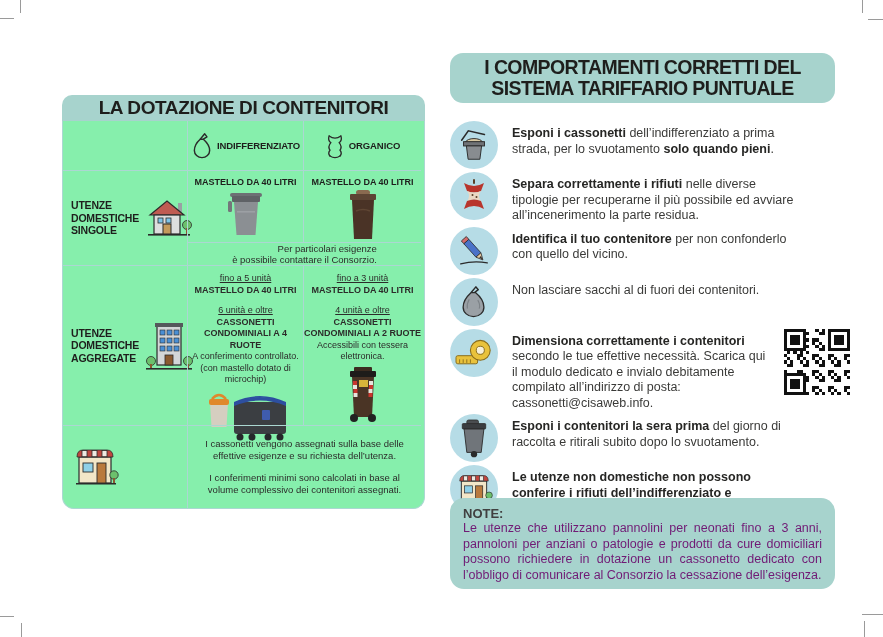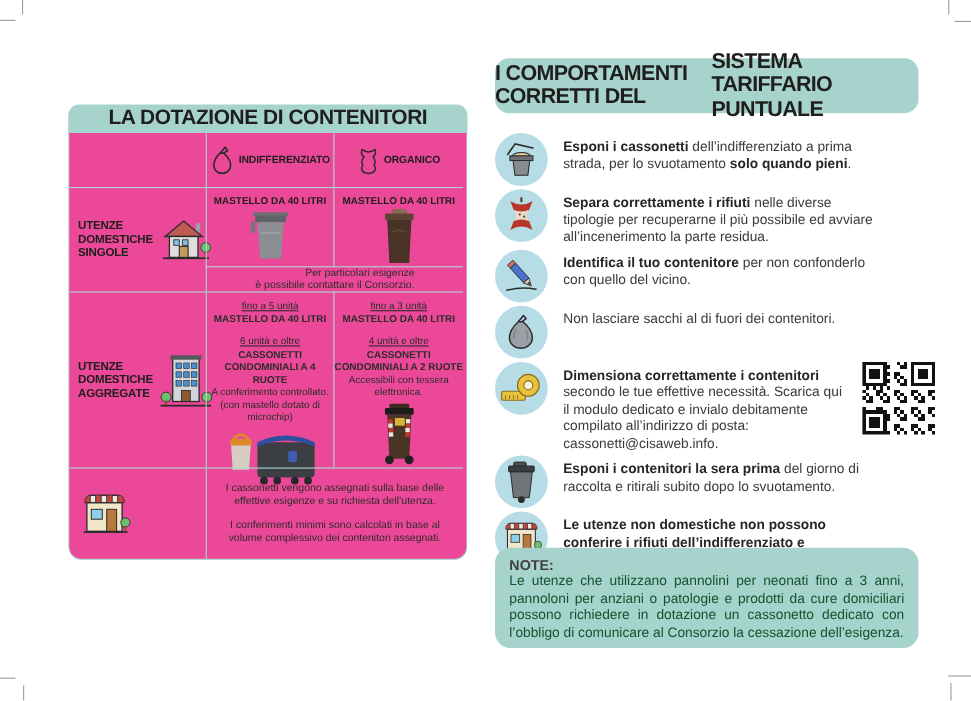--- a/index.html
+++ b/index.html
@@ -13,21 +13,21 @@
   
   .crop{position:absolute;background:#9a9a9a;}
 
   
   .lt{position:absolute;left:62px;top:95px;width:363px;}
   .lt-title{background:var(--teal);border-radius:10px 10px 0 0;height:26px;
     display:flex;align-items:center;justify-content:center;
     font-size:19px;font-weight:800;letter-spacing:-0.4px;color:var(--ink);}
   .lt-body{border:1.5px solid var(--table-border);border-top:none;border-radius:0 0 12px 12px;
     display:grid;grid-template-columns:124px 116px 118px;
-    grid-template-rows:49px 72px 23px 160px 83px;overflow:hidden;background:#ec4899;}
+    grid-template-rows:49px 72px 23px 160px 83px;overflow:hidden;background:#86efac;}
   .cell{position:relative;box-sizing:border-box;}
   .bt{border-top:1.5px solid var(--table-border);}
   .bl{border-left:1.5px solid var(--table-border);}
   .label-cell{display:flex;align-items:center;gap:3px;padding:0 2px 0 8px;}
   .label-text{font-size:10.5px;font-weight:800;line-height:1.18;white-space:pre-line;letter-spacing:-0.2px;}
   .hdr-cell{display:flex;align-items:center;justify-content:center;gap:4px;}
   .hdr-label{font-size:9.5px;font-weight:800;letter-spacing:-0.1px;}
   .mast-cell{display:flex;flex-direction:column;align-items:center;padding-top:6px;}
   .mast-title{font-size:9px;font-weight:800;margin-bottom:2px;}
   .note-cell{grid-column:2 / 4;display:flex;flex-direction:column;align-items:center;justify-content:center;
@@ -37,33 +37,33 @@
   .ln-underline{text-decoration:underline;}
   .ln-bold{font-weight:800;}
   .ln-gap{height:9px;}
   .agg-img{margin-top:auto;margin-bottom:2px;}
   .act-cell{grid-column:2 / 4;display:flex;flex-direction:column;justify-content:center;
     align-items:center;text-align:center;padding:0 14px;}
   .para{font-size:9.5px;line-height:1.25;color:#2c2c2a;margin:5px 0;}
 
   
   .rt-title{position:absolute;left:450px;top:53px;width:385px;height:50px;background:var(--teal);
-    border-radius:13px;display:flex;flex-direction:row;align-items:center;justify-content:center;
+    border-radius:13px;display:flex;flex-direction:column;align-items:center;justify-content:center;
     font-size:19.5px;font-weight:800;letter-spacing:-0.6px;line-height:1.1;color:var(--ink);}
   .items{position:absolute;left:450px;top:121px;width:400px;display:flex;flex-direction:column;gap:3px;}
   .item{display:flex;align-items:flex-start;gap:14px;}
   .circ{flex:0 0 auto;width:48px;height:48px;border-radius:50%;background:var(--circle);
     display:flex;align-items:center;justify-content:center;}
   .item-text{flex:1;font-size:12.5px;line-height:15.5px;color:var(--body-text);padding-top:5px;max-width:292px;}
   .item-text b{color:#262624;}
   .qr{flex:0 0 auto;width:66px;height:66px;margin-left:-4px;}
   .note-box{position:absolute;left:450px;top:498px;width:385px;height:91px;background:var(--teal);
     border-radius:14px;box-sizing:border-box;padding:8px 13px;}
   .note-title{font-size:13px;font-weight:800;color:#404040;}
-  .note-body{font-size:12.5px;line-height:15.5px;color:#14532d;text-align:justify;}
+  .note-body{font-size:12.5px;line-height:15.5px;color:#701a75;text-align:justify;}
   svg{display:block;}
 </style>
 </head>
 <body>
 
 <div class="page">
 
   <div class="crop" style="left:20px;top:0;width:1px;height:13px;"></div>
   <div class="crop" style="left:0;top:18px;width:14px;height:1px;"></div>
   <div class="crop" style="left:862px;top:0;width:1px;height:13px;"></div>

